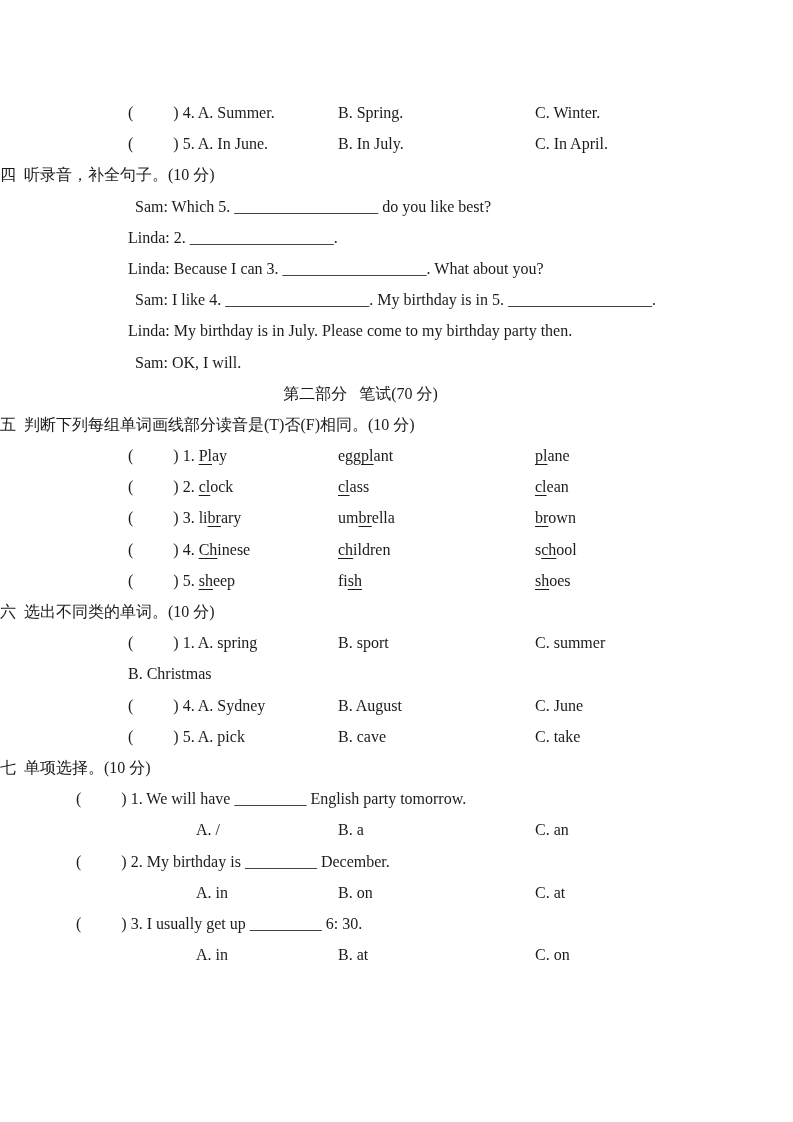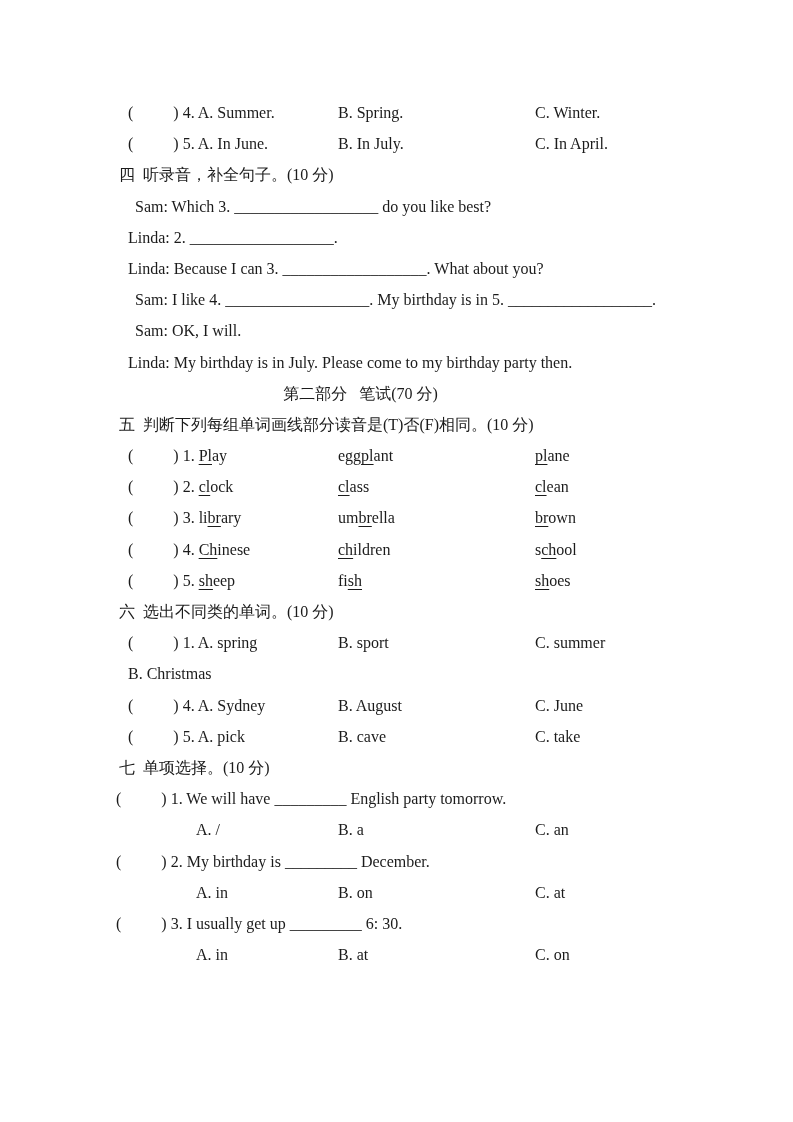--- a/index.html
+++ b/index.html
@@ -6,27 +6,27 @@
   html,body { width:793px; height:1122px; }
   body {
     background:#ffffff;
     font-family:"Liberation Serif","DejaVu Serif",serif;
     font-size:16px;
     color:#1b1b1b;
     overflow:hidden;
   }
   .page { padding-top:97px; width:793px; }
   .line { height:31.2px; line-height:31.2px;align-items:flex-end; }
-  .heading { padding-left:119px; white-space:pre; }
+  .heading { white-space:pre; }
   .part2 { text-align:center; padding-right:72px; white-space:pre; }
   .row3 { display:flex; padding-left:128px; }
   .row3 .colA { width:210px; }
   .row3 .colB { width:197px; }
   .row3 .colC { flex:1; }
-  .qline { padding-left:116px; }
+  .qline { padding-left:76px; }
   .opt-row { display:flex; padding-left:196px; }
   .opt-row .colA { width:142px; }
   .opt-row .colB { width:197px; }
   .opt-row .colC { flex:1; }
   .sam { padding-left:135px; }
   .linda { padding-left:128px; }
   .bracket { white-space:pre; }
   .u { text-decoration:underline; text-underline-offset:3px; }
   .w span { display:inline; }
 </style>
@@ -40,26 +40,26 @@
     <span class="colB">B. Spring.</span>
     <span class="colC">C. Winter.</span>
   </div>
   <div class="line row3">
     <span class="colA"><span class="bracket">(          )</span> <span>5. A. In June.</span></span>
     <span class="colB">B. In July.</span>
     <span class="colC">C. In April.</span>
   </div>
 
   <div class="line heading">四  听录音，补全句子。(10 分)</div>
-  <div class="line sam">Sam: Which 3. __________________ do you like best?</div>
+  <div class="line sam">Sam: Which 5. __________________ do you like best?</div>
   <div class="line linda">Linda: 2. __________________.</div>
   <div class="line linda">Linda: Because I can 3. __________________. What about you?</div>
   <div class="line sam">Sam: I like 4. __________________. My birthday is in 5. __________________.</div>
+  <div class="line linda">Linda: My birthday is in July. Please come to my birthday party then.</div>
   <div class="line sam">Sam: OK, I will.</div>
-  <div class="line linda">Linda: My birthday is in July. Please come to my birthday party then.</div>
 
   <div class="line part2">第二部分   笔试(70 分)</div>
 
   <div class="line heading">五  判断下列每组单词画线部分读音是(T)否(F)相同。(10 分)</div>
 
   <div class="line row3">
     <span class="colA w"><span class="bracket">(          )</span> <span>1.</span> <span class="w"><span></span><span class="u">Pl</span><span>ay</span></span></span>
     <span class="colB w"><span>egg</span><span class="u">pl</span><span>ant</span></span>
     <span class="colC w"><span></span><span class="u">pl</span><span>ane</span></span>
   </div>

